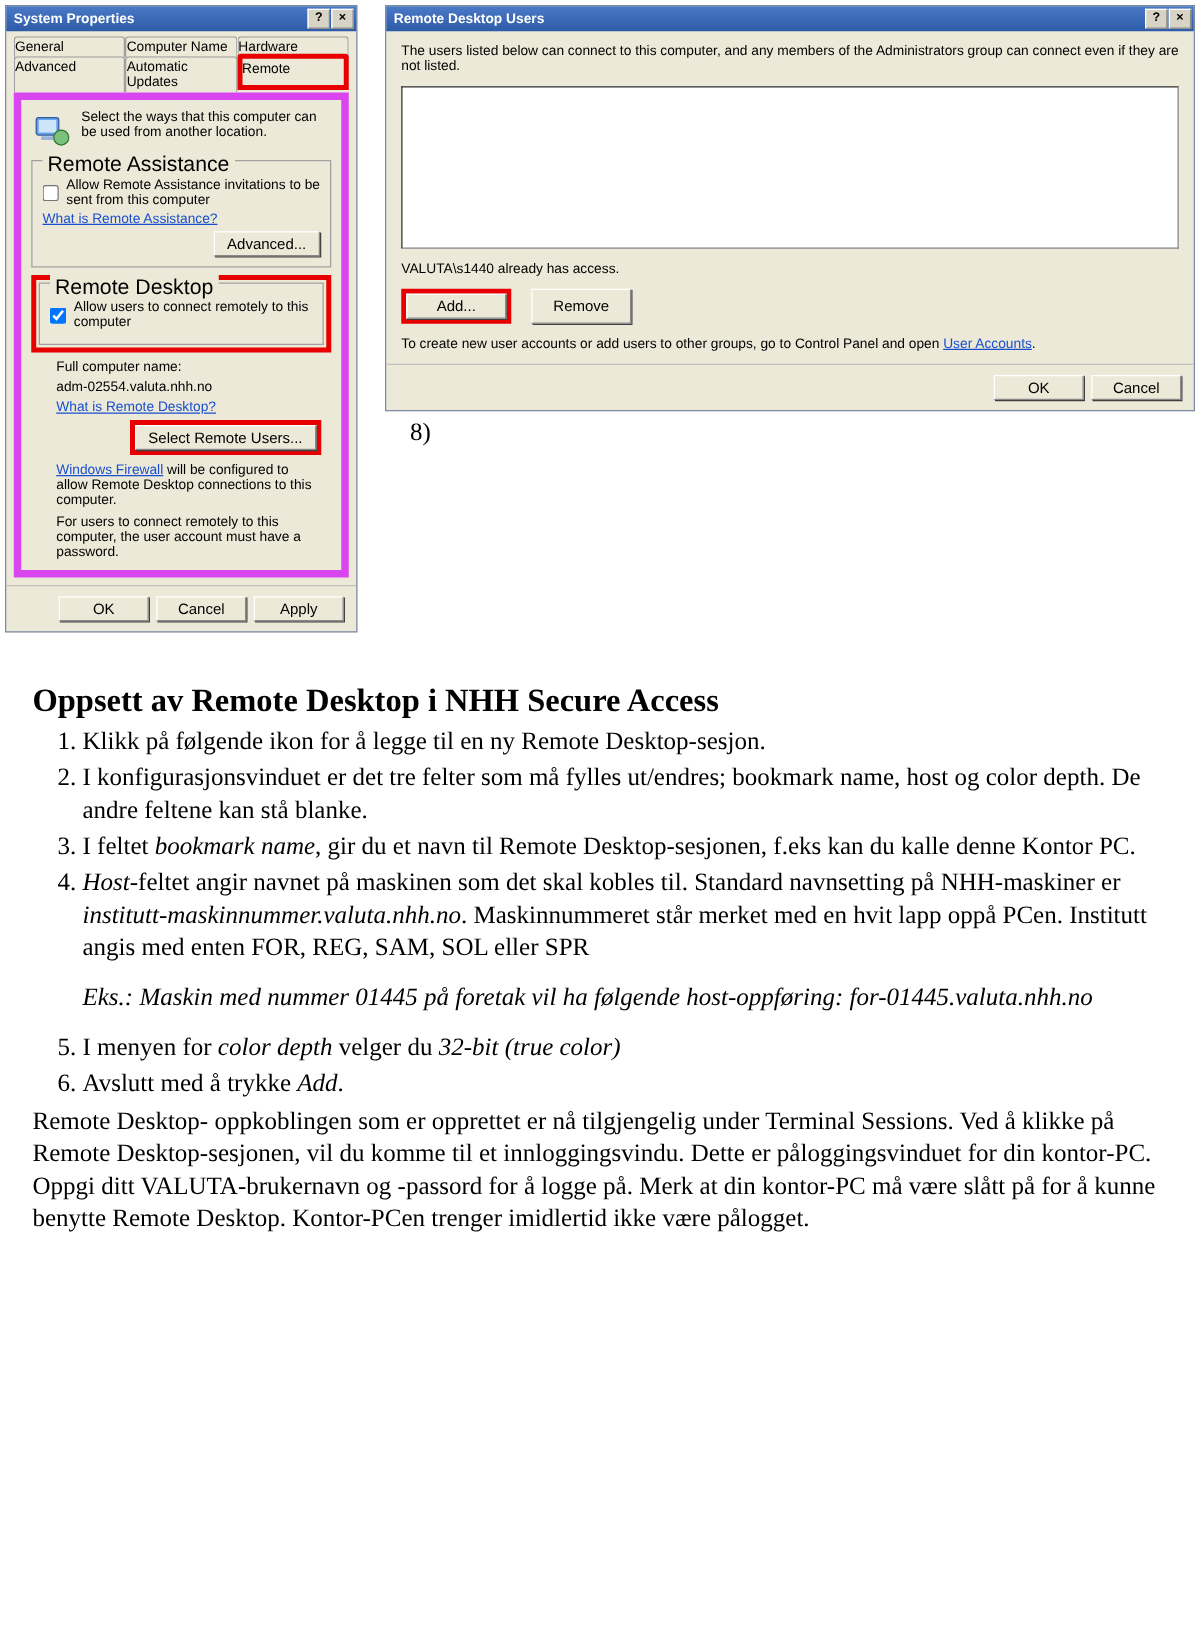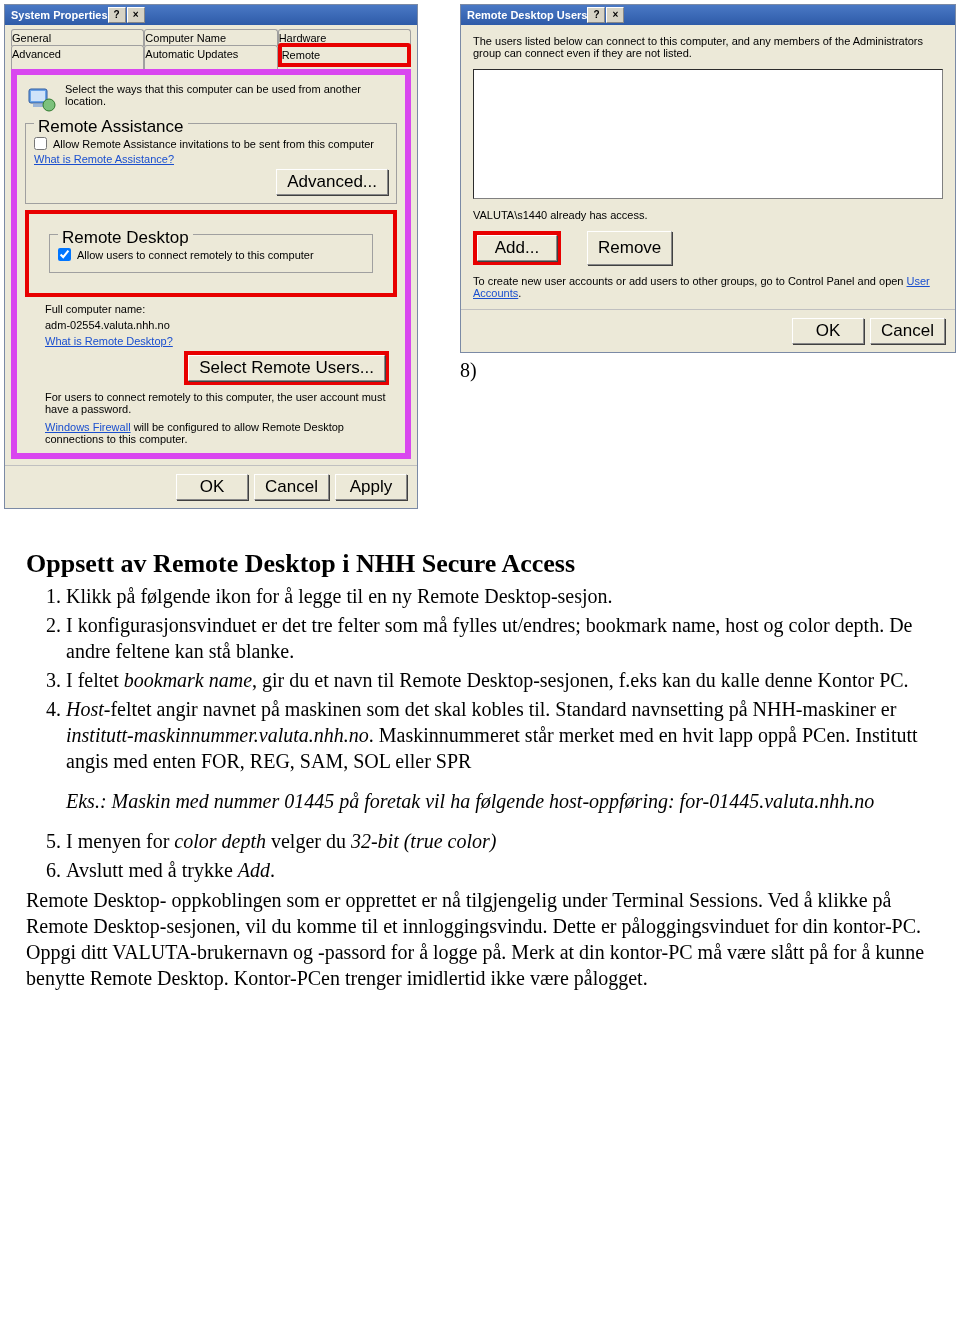--- a/index.html
+++ b/index.html
@@ -18,28 +18,28 @@
   .win {
     background: #ece9d8;
     border: 1px solid #7b8aa5;
     font-family: Tahoma, Arial, sans-serif;
     font-size: 11px;
     color: #000;
     display: flex;
     flex-direction: column;
   }
   .win-system { width: 450px; }
-  .win-users { width: 496px; margin-left: 20px; }
+  .win-users { width: 648px; }
   .titlebar {
     background: linear-gradient(#4a79c5, #2e5ba8);
     color: #fff;
     font-weight: bold;
     display: flex;
     align-items: center;
-    justify-content: flex-start;
+    justify-content: space-between;
     height: 20px;
     padding: 0 2px 0 6px;
     font-size: 11px;
   }
   .titlebar-btns {
     display: flex;
     gap: 1px;
   }
   .titlebtn {
     width: 18px;
@@ -132,21 +132,21 @@
     cursor: pointer;
   }
   .btn {
     background: #ece9d8;
     border: 1px solid #888;
     border-top-color: #fff;
     border-left-color: #fff;
     box-shadow: 1px 1px 0 #404040;
     padding: 2px 10px;
     font-family: Tahoma, sans-serif;
-    font-size: 17px;
+    font-size: 12px;
     cursor: pointer;
     min-width: 72px;
     text-align: center;
   }
   .btn-row-right {
     text-align: right;
     margin-top: 4px;
   }
   .hl-btn {
     border: 4px solid #e80000;
@@ -166,21 +166,21 @@
     flex-direction: column;
     gap: 10px;
   }
   .users-listbox {
     background: #fff;
     border: 1px inset #808080;
     height: 130px;
   }
   .users-btns {
     display: flex;
-    gap: 26px;
+    gap: 16px;
   }
   .step8 {
     font-family: "Times New Roman", serif;
     font-size: 20px;
     margin-left: 20px;
     margin-top: 6px;
   }
   .content {
     padding: 40px 26px 40px 26px;
     font-family: "Times New Roman", serif;
@@ -308,39 +308,39 @@
           <input type="checkbox" style="">
           <span>Allow Remote Assistance invitations to be sent from this computer</span>
         </div>
         <div><span class="link">What is Remote Assistance?</span></div>
         <div class="btn-row-right">
           <button class="btn">Advanced...</button>
         </div>
       </div>
 
       <div class="hl-box" style="width:100%;">
-        <div class="groupbox" style="margin:18px;border:1px solid #a0a0a0;">
+        <div class="groupbox" style="margin:0;border:1px solid #a0a0a0;">
           <div class="group-legend">Remote Desktop</div>
           <div class="checkbox-row">
             <input type="checkbox" checked="" style="">
             <span>Allow users to connect remotely to this computer</span>
           </div>
         </div>
       </div>
       <div style="padding:2px 8px 0 20px;">
         <div style="margin-top:4px;">Full computer name:</div>
         <div style="margin:4px 0;">adm-02554.valuta.nhh.no</div>
         <div><span class="link">What is Remote Desktop?</span></div>
         <div class="btn-row-right">
           <span class="hl-btn"><button class="btn" style="min-width:140px;">Select Remote Users...</button></span>
         </div>
-        <div style="margin-top:6px;">For users to connect remotely to this computer, the user account must have a password.</div>
         <div style="margin-top:6px;">
           <span class="link">Windows Firewall</span><span> will be configured to allow Remote Desktop connections to this computer.</span>
         </div>
+        <div style="margin-top:6px;">For users to connect remotely to this computer, the user account must have a password.</div>
       </div>
     </div>
     <div class="bottom-btn-row">
       <button class="btn">OK</button>
       <button class="btn">Cancel</button>
       <button class="btn">Apply</button>
     </div>
   </div>
 
   <div style="display:flex;flex-direction:column;">

